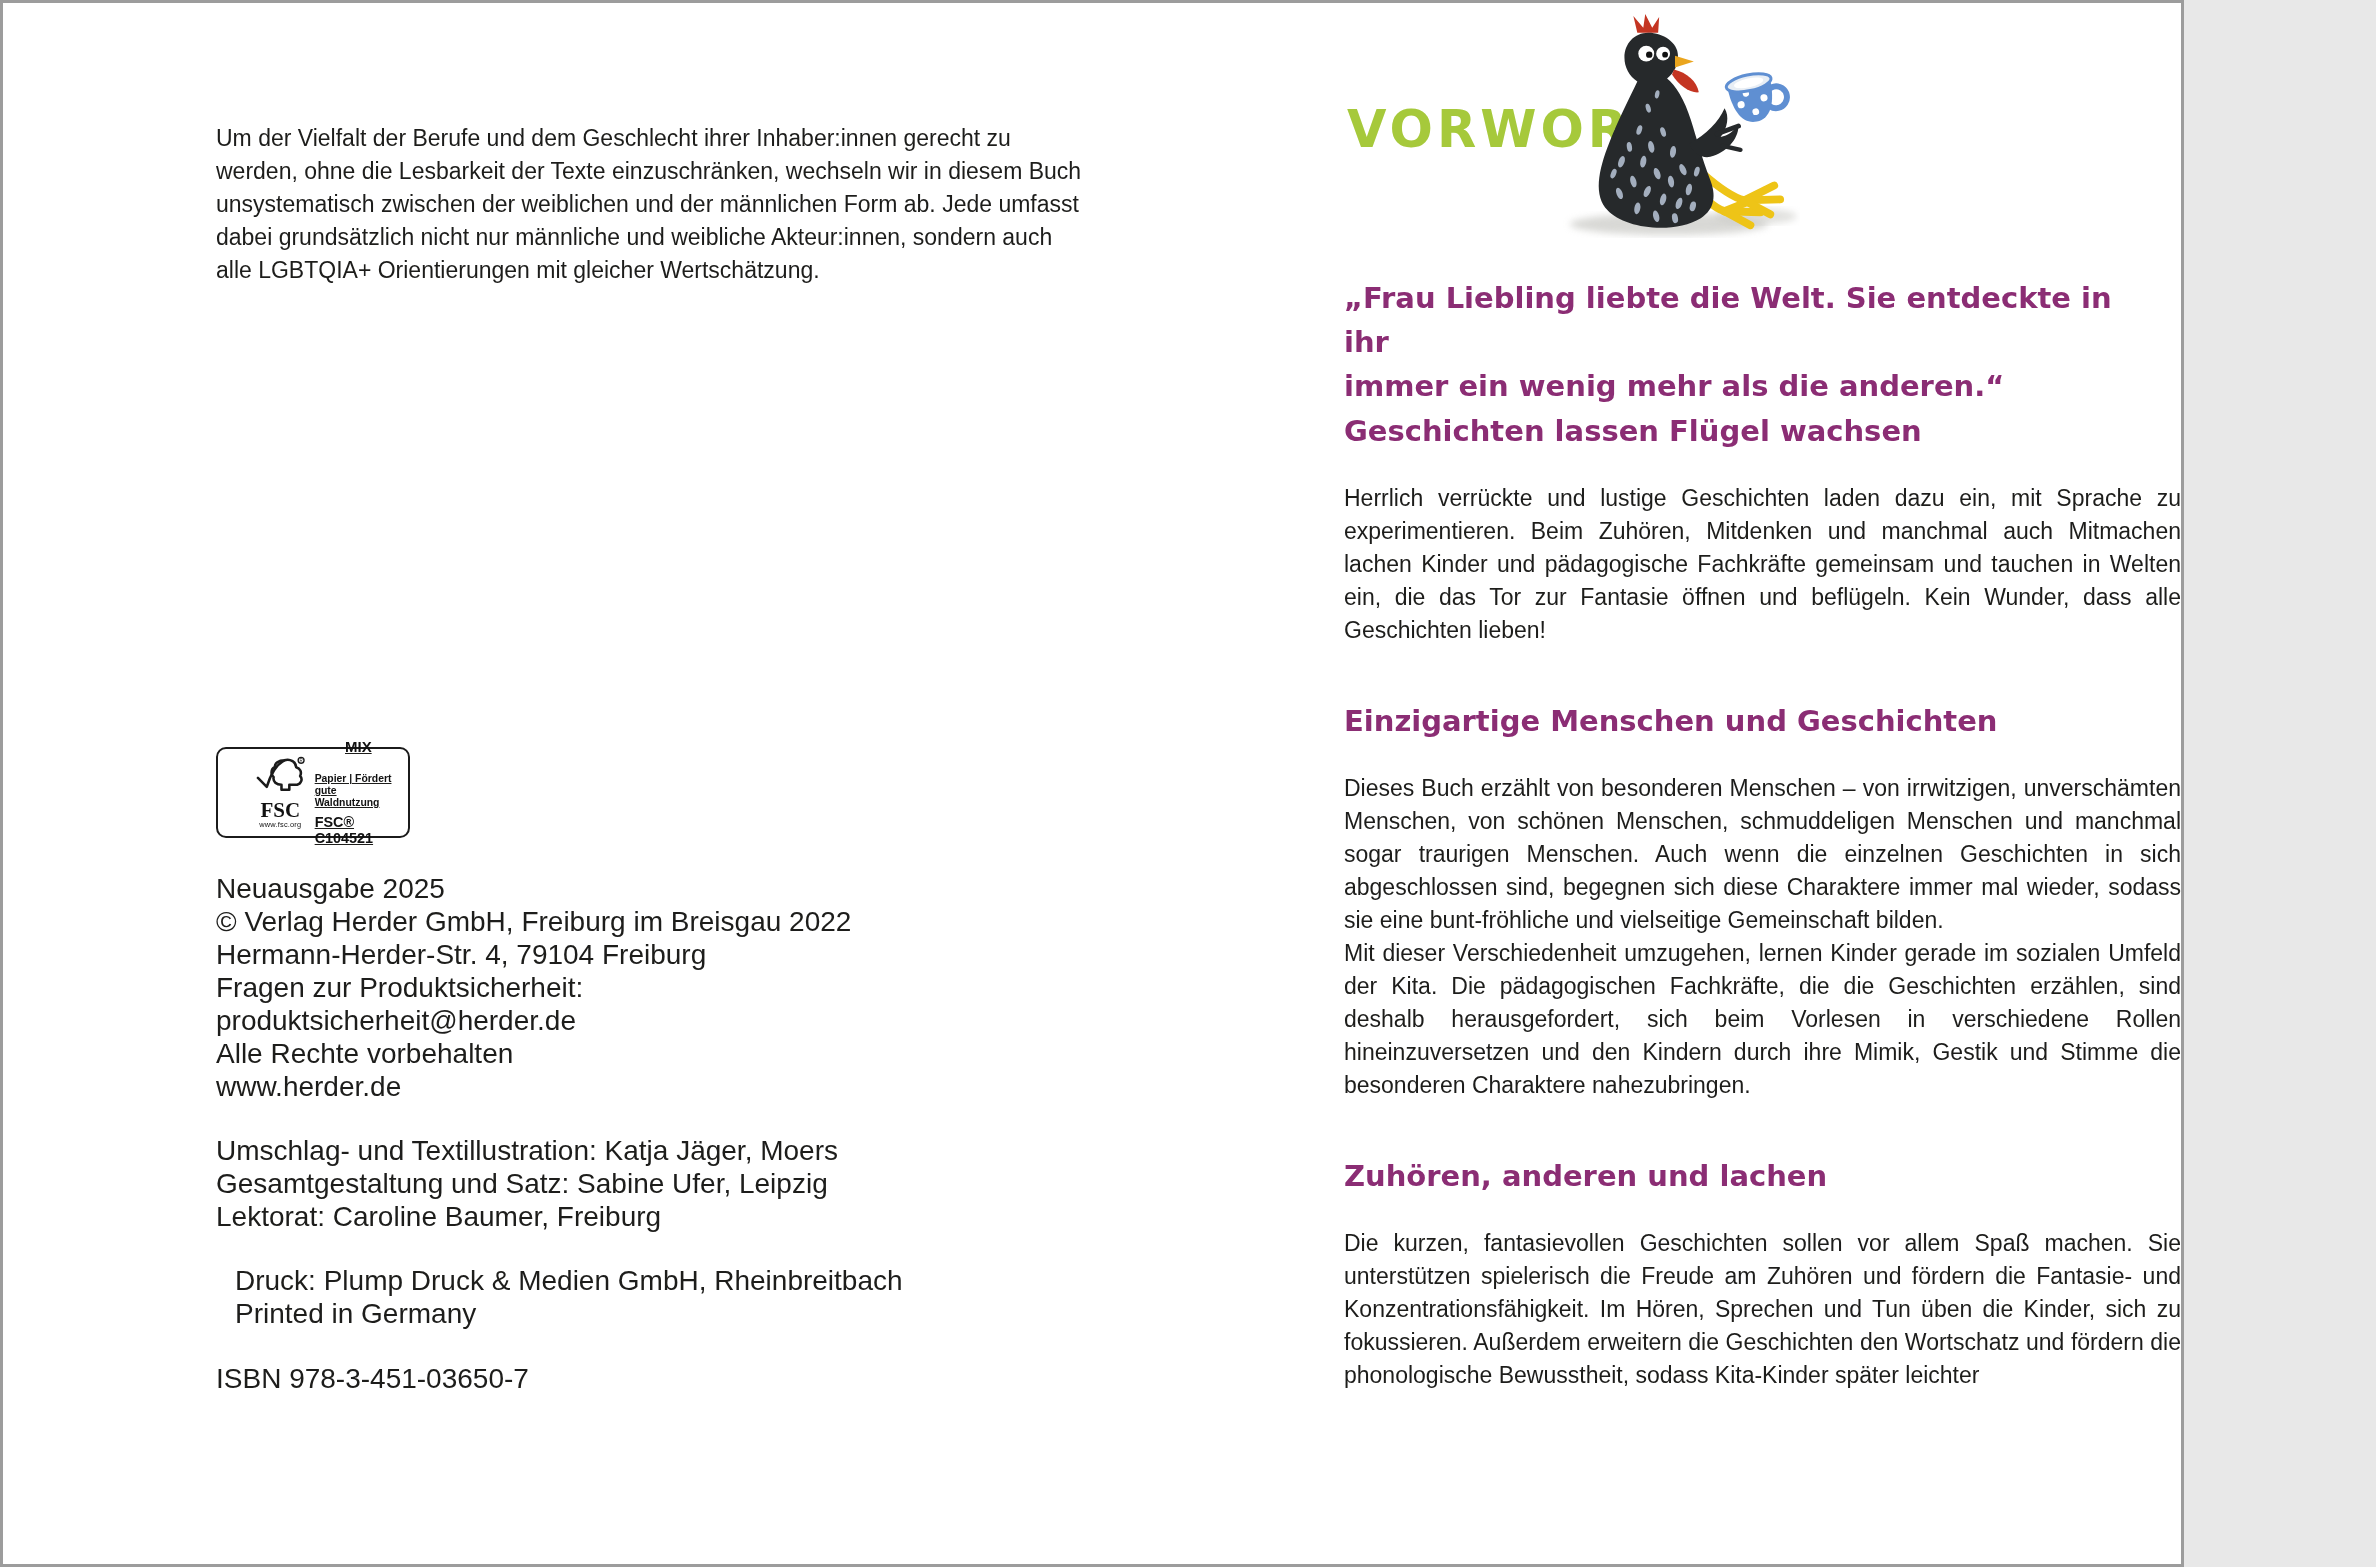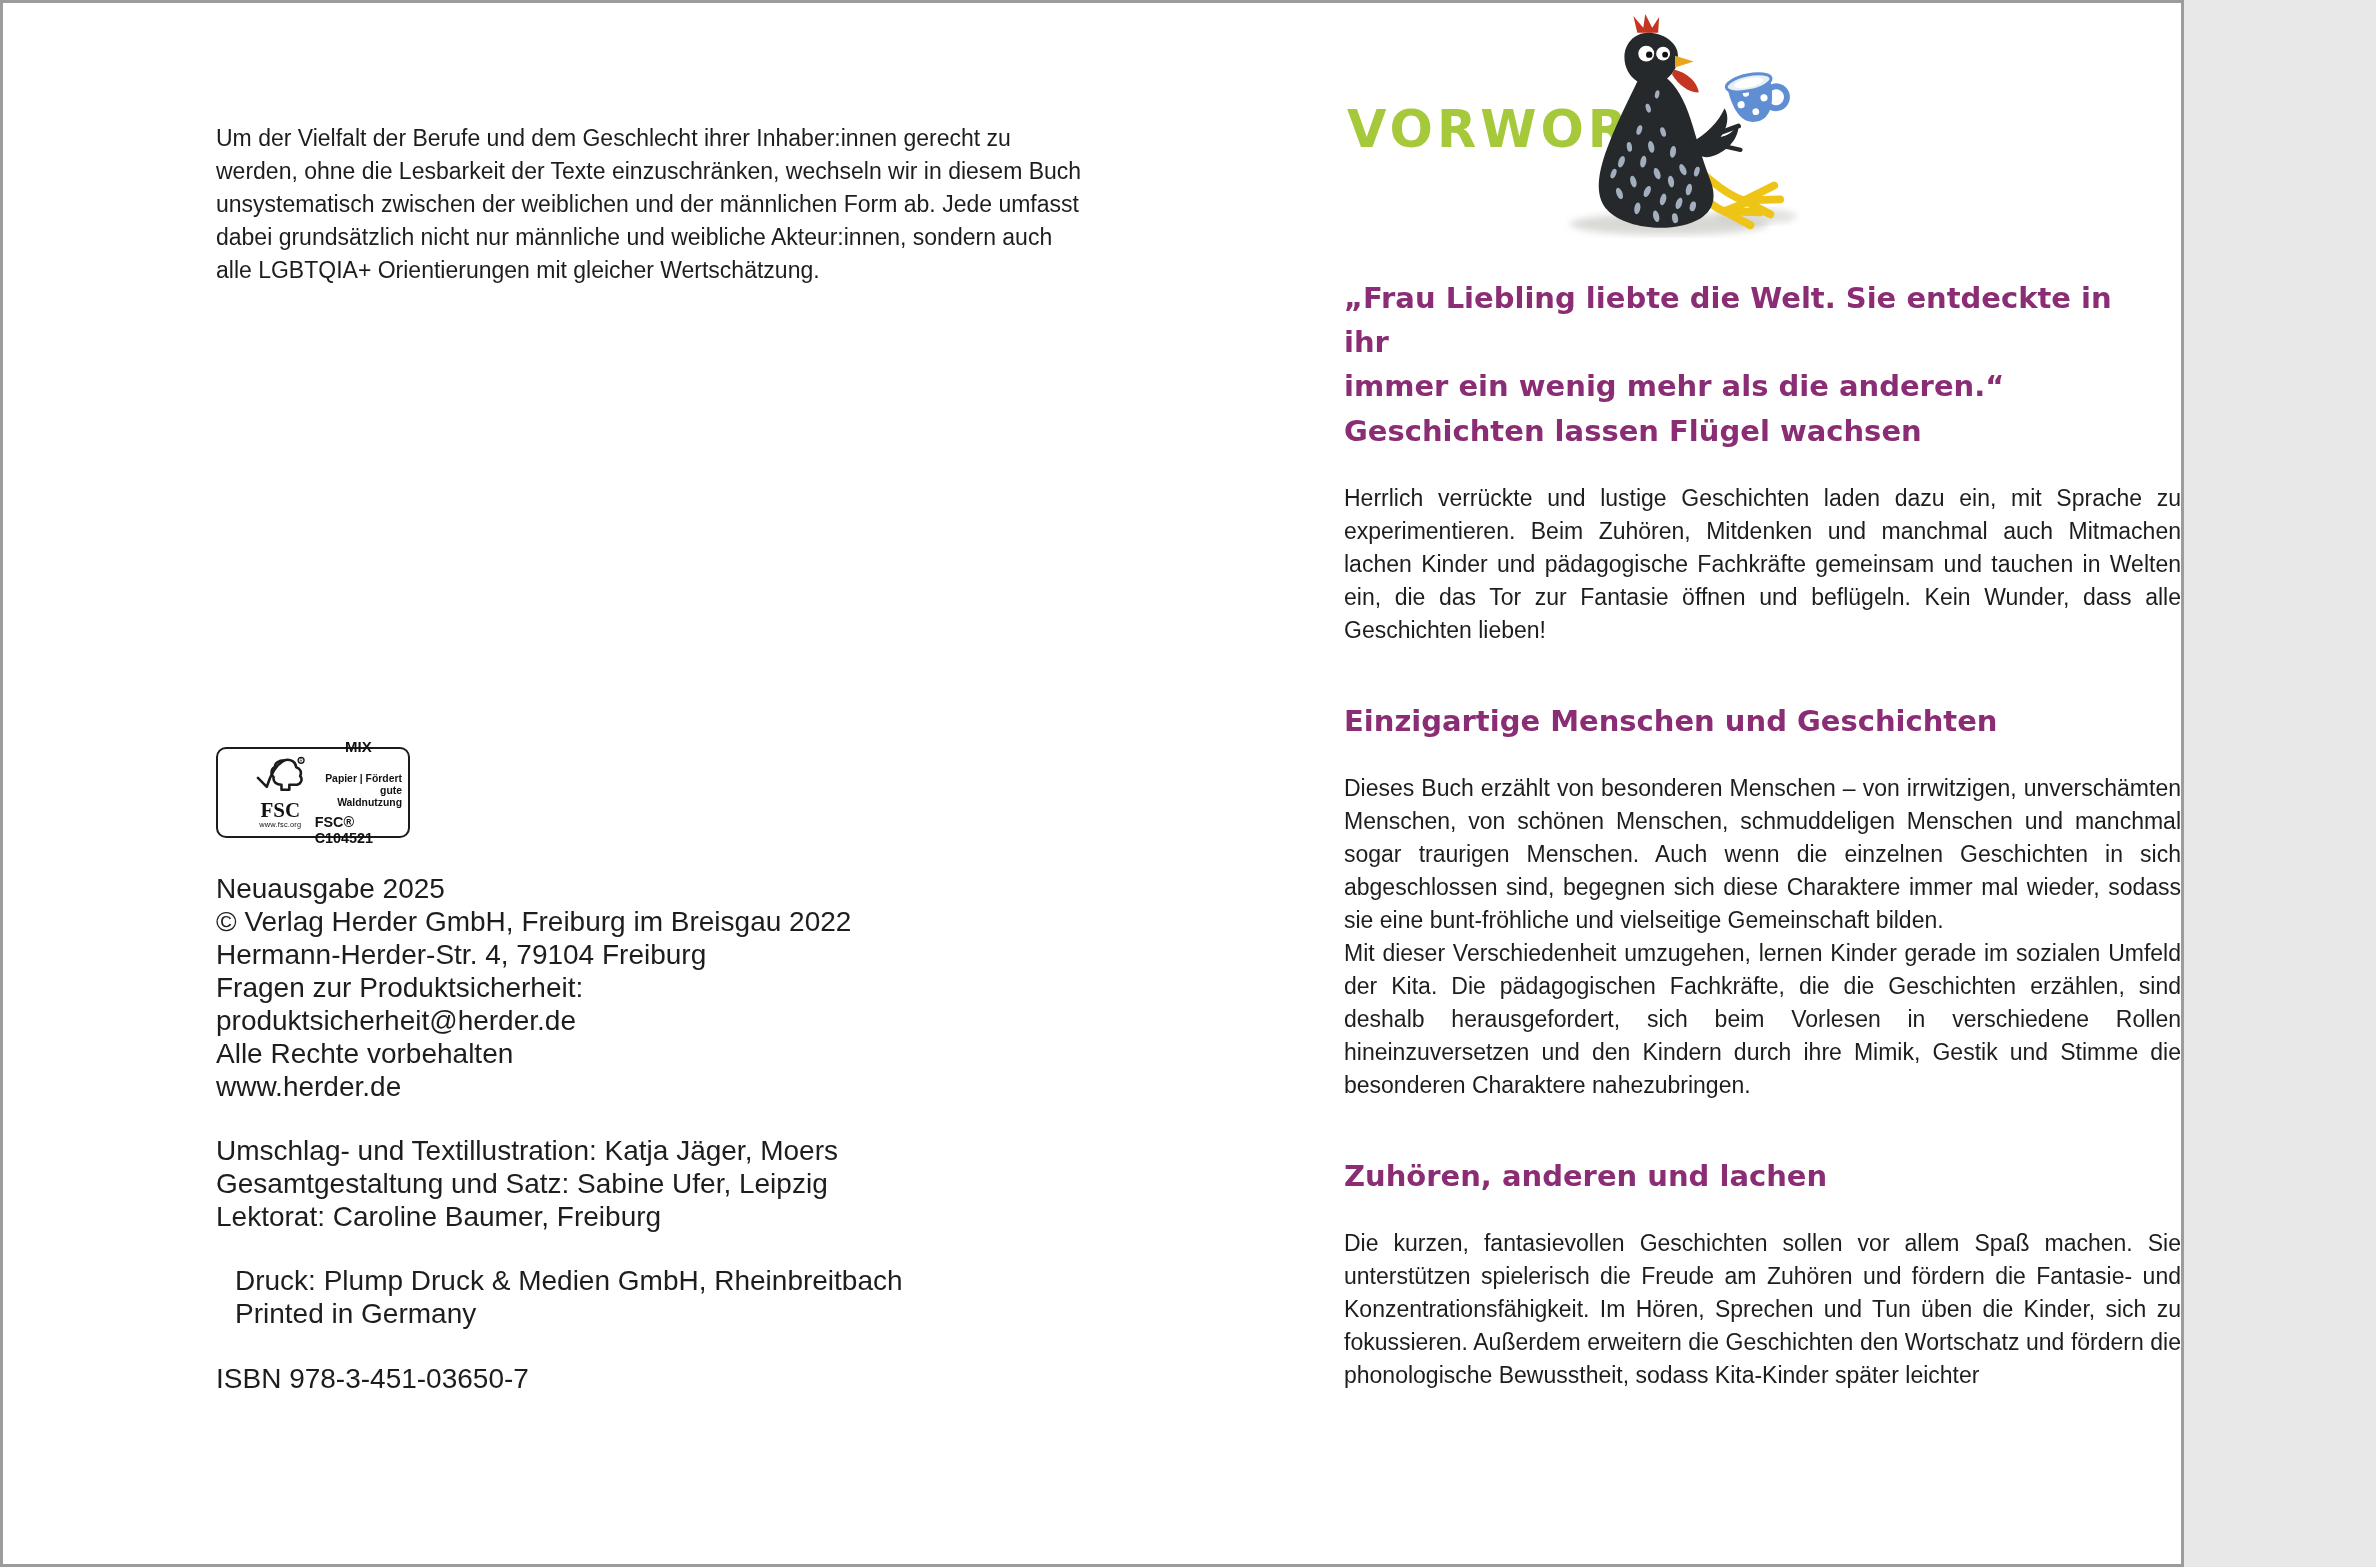--- a/index.html
+++ b/index.html
@@ -19,23 +19,23 @@
     font-size:23px;line-height:33px;text-align:left;
   }
   .fsc-box{
     position:absolute;left:213px;top:744px;width:194px;height:91px;
     border:2.5px solid #1b1b1b;border-radius:10px;
     display:flex;align-items:center;box-sizing:border-box;background:#fff;
   }
   .fsc-left{width:44%;display:flex;flex-direction:column;align-items:center;justify-content:center;padding-left:28px;}
   .fsc-acronym{font-family:"Liberation Serif",serif;font-weight:bold;font-size:21px;line-height:20px;color:#111;}
   .fsc-url{font-size:7.4px;color:#111;letter-spacing:0.2px;}
-  .fsc-right{width:56%;display:flex;flex-direction:column;align-items:center;justify-content:center;padding-right:6px;}
+  .fsc-right{width:56%;display:flex;flex-direction:column;align-items:center;justify-content:center;padding-right:6px;text-decoration:underline;}
   .fsc-mix{font-weight:bold;font-size:15px;line-height:16px;color:#111;}
-  .fsc-desc{font-weight:bold;font-size:10.4px;line-height:12px;text-align:right;color:#111;margin-top:18px;}
+  .fsc-desc{font-weight:bold;font-size:10.4px;line-height:12px;text-align:left;color:#111;margin-top:18px;}
   .fsc-license{font-weight:bold;font-size:14.4px;color:#111;margin-top:5px;}
   .imprint{position:absolute;left:213px;font-size:28px;line-height:33px;}
   .imprint div{white-space:nowrap;}
   #imprint-block1{top:869px;}
   #imprint-block2{top:1131px;}
   #imprint-block3{top:1261px;margin-left:19px;}
   #isbn-line{top:1359px;}
   
   .vorwort-title{
     position:absolute;left:1344px;top:97px;

